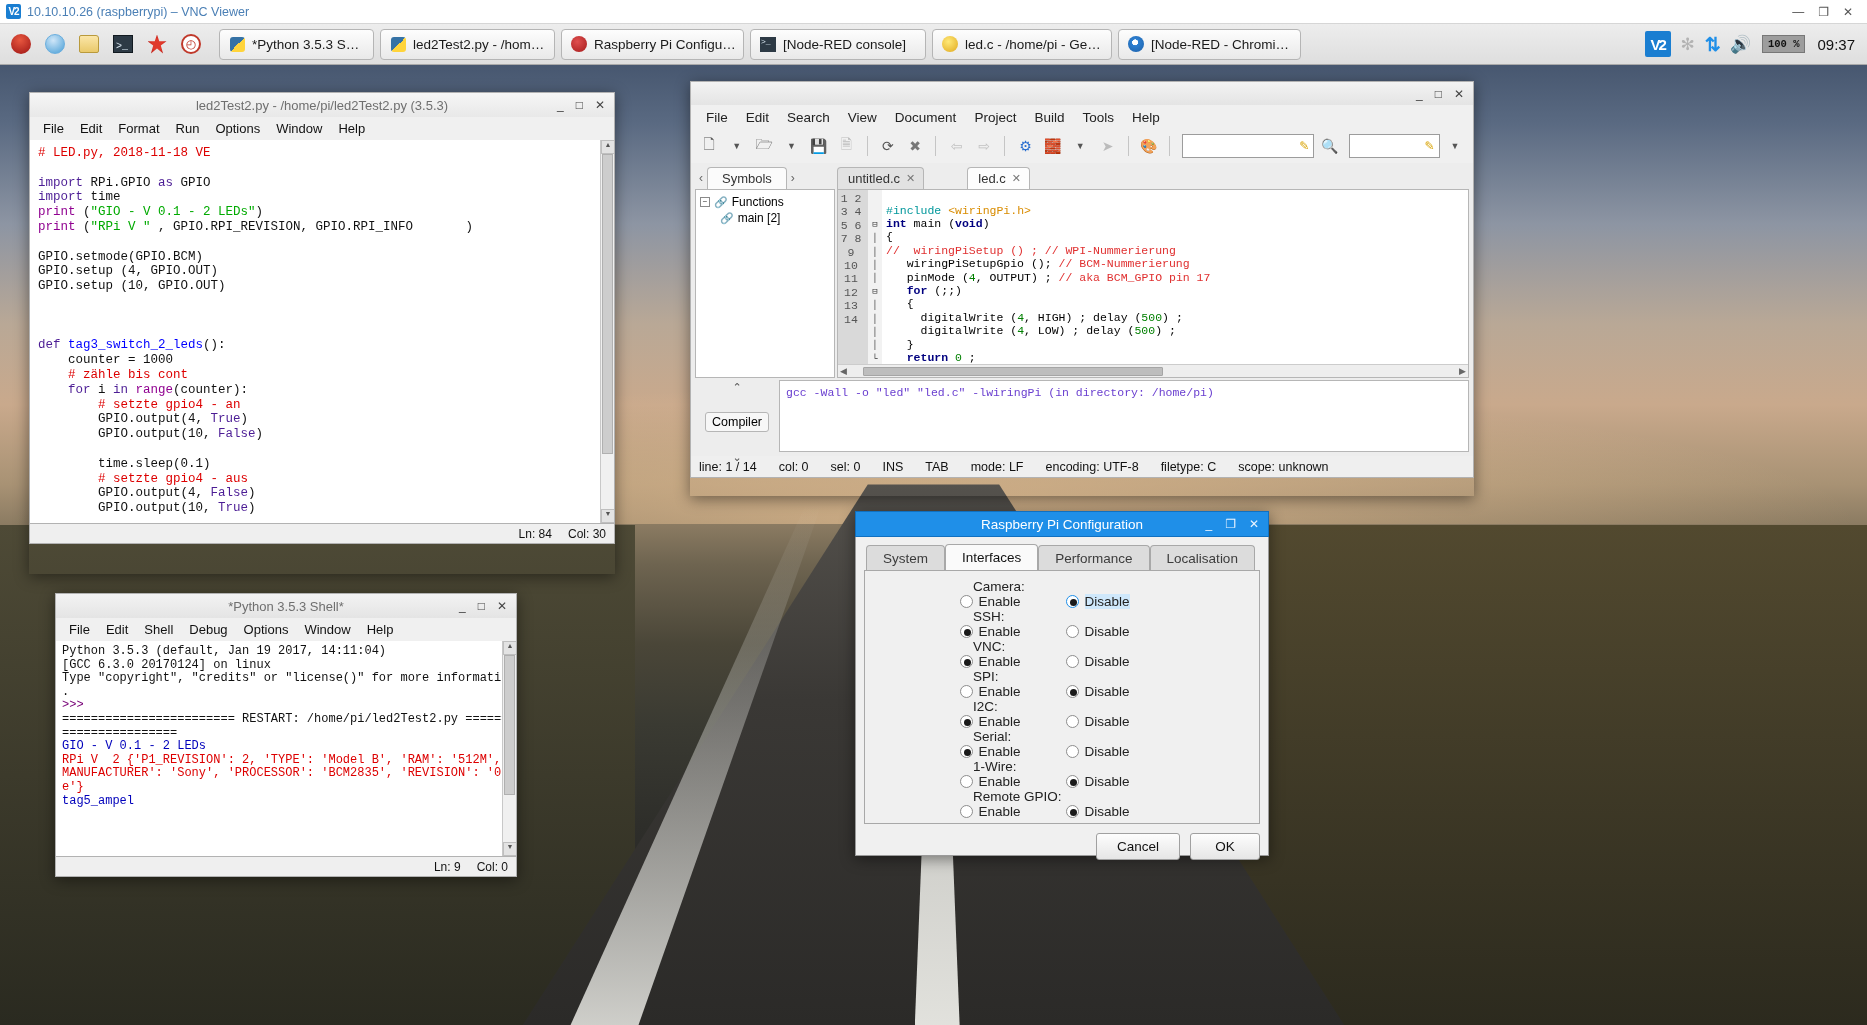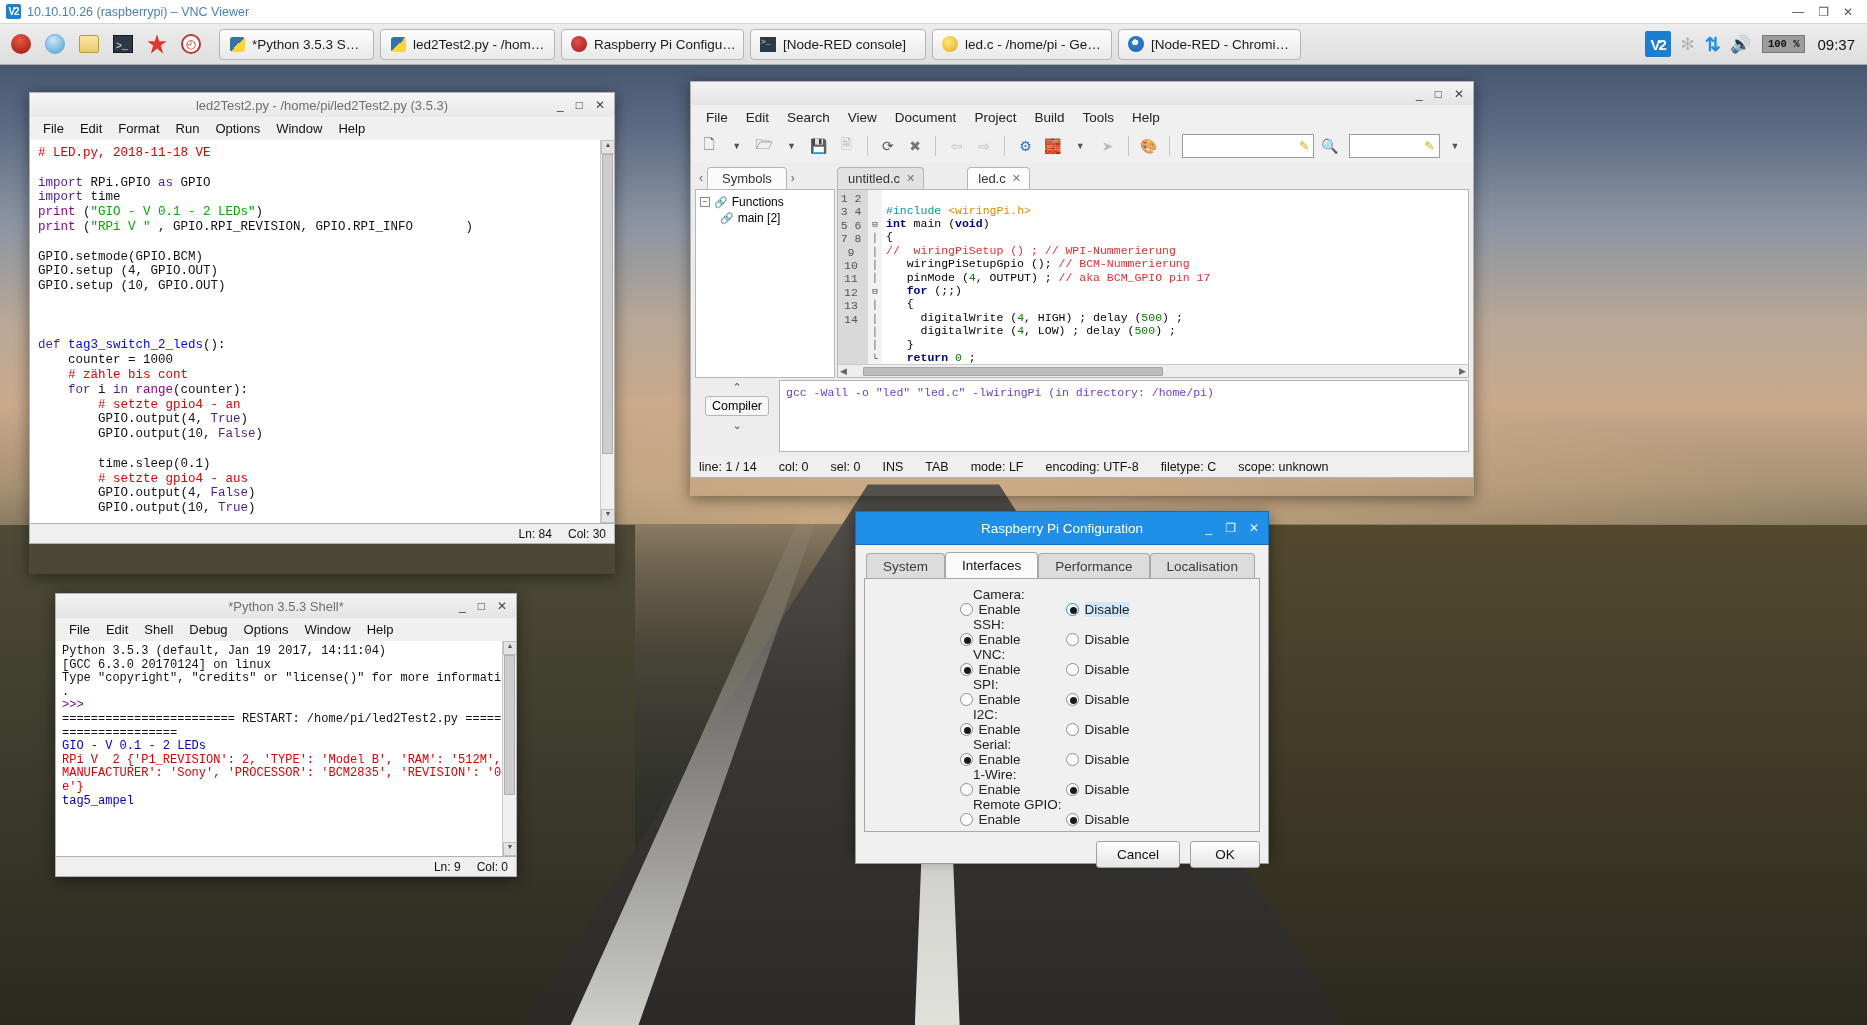--- a/index.html
+++ b/index.html
@@ -238,35 +238,35 @@
   .hscroll .hthumb { height:9px; background:#bdbdbd; border:1px solid #a5a5a5;
     margin-left:14px; width:300px; border-radius:1px;}
   #compiler-pane {
     height:78px; background:#ededed; border-left:1px solid #b2b2b2;
     border-right:1px solid #b2b2b2; display:flex; padding:2px 4px 4px 4px;
   }
   #comp-tabs { width:84px; display:flex; flex-direction:column;
     align-items:center; font-size:12.5px; }
   #comp-tabs .ch { color:#555; font-size:11px; line-height:14px; }
   #comp-tabs .lbl { background:#f7f7f7; border:1px solid #b6b6b6;
-    padding:2px 6px; border-radius:3px; margin:2px 0; }
+    padding:2px 6px; border-radius:3px; margin:18px 0; }
   #comp-out { flex:1; background:#fff; border:1px solid #b6b6b6;
     font-family:"Liberation Mono",monospace; font-size:11.5px;
     line-height:18px; padding:3px 6px; color:#6a3fd0; }
   #comp-out .ok { color:#5a2fc0; }
   #geany-status {
     height:22px; background:#efefef; border:1px solid #b2b2b2; border-top:none;
     display:flex; align-items:center; font-size:12.5px; color:#111;
     gap:22px; padding-left:8px;
   }
 
   
   #rpi-conf { left:855px; top:487px; width:414px; height:345px; }
   #rpi-title {
-    height:34px; background:#1f8fe8;
+    height:26px; background:#1f8fe8;
     display:flex; align-items:center; position:relative;
     color:#fff; font-size:13.5px;
     border:1px solid #1070c0;
   }
   #rpi-title .t-text { position:absolute; left:0; right:0; text-align:center; }
   #rpi-title .ctl { margin-left:auto; display:flex; gap:13px; padding-right:9px;
     color:#eaf4ff; font-size:12px; z-index:2;}
   #rpi-body {
     height:319px; background:#f0f0f0; border:1px solid #9a9a9a; border-top:none;
     padding:7px 8px 8px 8px; display:flex; flex-direction:column;

